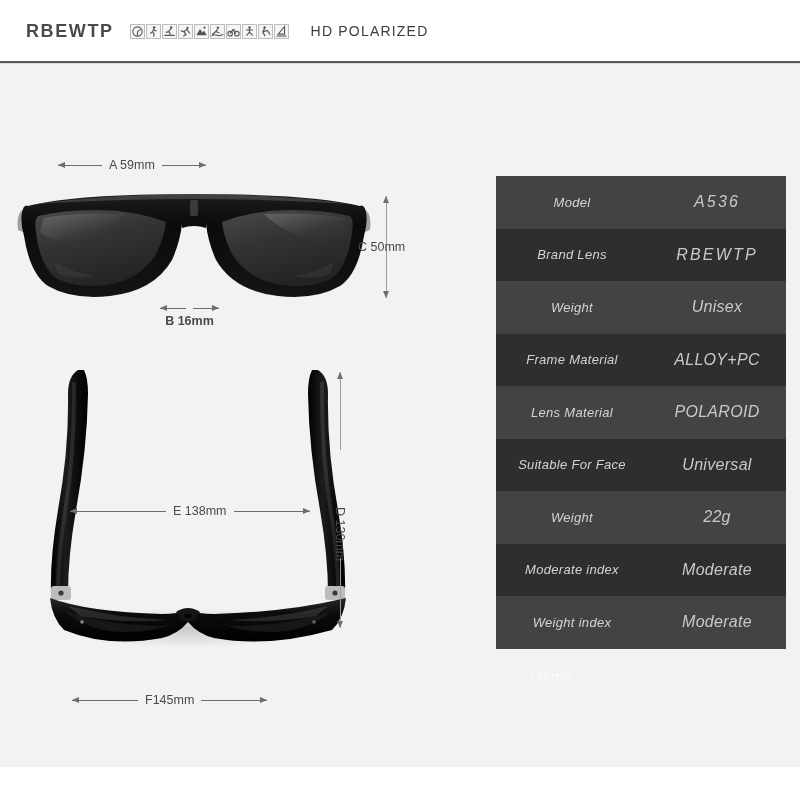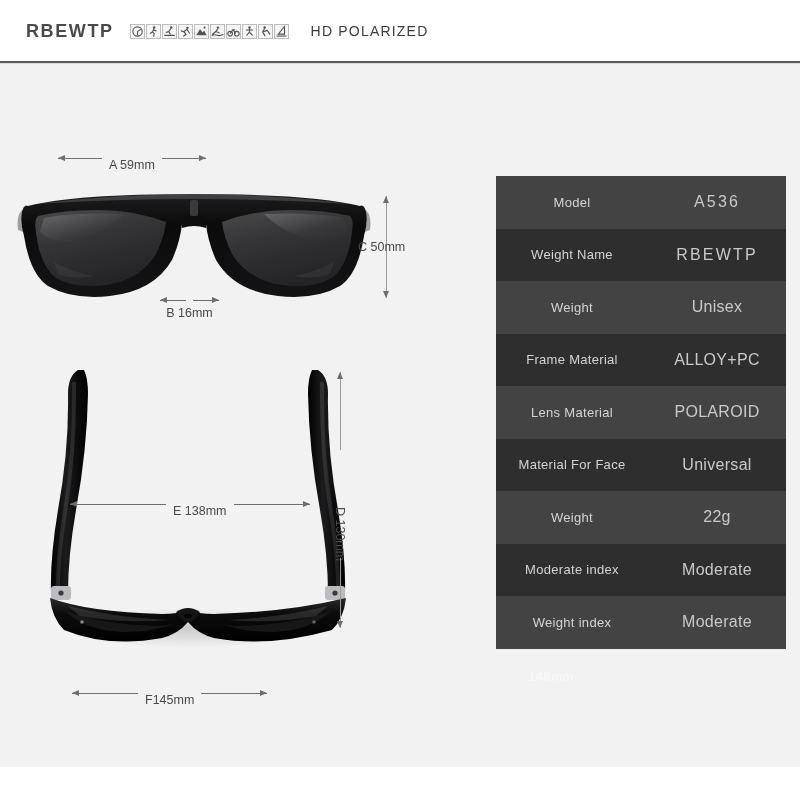--- a/index.html
+++ b/index.html
@@ -70,21 +70,21 @@
     background: #ffffff;
   }
 
   
   .dim {
     position: absolute;
     font-size: 12.5px;
     color: #4a4a4a;
     white-space: nowrap;
   }
-  .dim-row { display: flex; gap: 7px; }
+  .dim-row { display: flex; align-items: center; gap: 7px; }
   .arrow-line { position: relative; height: 1px; background: #6e6e6e; }
   .arrow-line.w-l { width: 44px; }
   .arrow-line.w-r { width: 44px; }
   .arrow-line.w-sm { width: 26px; }
   .arrow-line.w-e-l { width: 96px; }
   .arrow-line.w-e-r { width: 76px; }
   .arrow-line.w-f-l { width: 66px; }
   .arrow-line.w-f-r { width: 66px; }
   .arrow-head-l::before {
     content: ""; position: absolute; left: 0; top: -3px;
@@ -130,20 +130,21 @@
   
   .spec-table {
     position: absolute; left: 496px; top: 176px;
     width: 290px;
     border-collapse: collapse;
     overflow: hidden;
   }
   .spec-row {
     display: flex; align-items: center;
     height: 52.5px;
+    font-style: italic;
   }
   .spec-row.odd  { background: #434343; }
   .spec-row.even { background: #2e2e2e; }
   .spec-key {
     flex: 0 0 152px;
     text-align: center;
     font-size: 13px;
     color: #d4d4d4;
     letter-spacing: 0.3px;
   }
@@ -292,21 +293,21 @@
   </div>
 
   <div class="dim" style="left:58px; top:158px;">
     <div class="dim-row">
       <div class="arrow-line w-l arrow-head-l"></div>
       <span>A 59mm</span>
       <div class="arrow-line w-r arrow-head-r"></div>
     </div>
   </div>
 
-  <div class="dim" style="left:160px; top:300px;">
+  <div class="dim" style="left:160px; top:308px;font-weight:bold;">
     <div class="dim-row" style="justify-content:center;">
       <div class="arrow-line w-sm arrow-head-l"></div>
       <div class="arrow-line w-sm arrow-head-r"></div>
     </div>
     <div style="text-align:center; margin-top:5px;">
       <span>B 16mm</span>
     </div>
   </div>
 
   <div class="vdim" style="left:386px; top:196px;">
@@ -393,37 +394,37 @@
       <div class="arrow-line w-f-r arrow-head-r"></div>
     </div>
   </div>
 
   <div class="spec-table">
     <div class="spec-row odd">
       <div class="spec-key">Model</div>
       <div class="spec-val wide">A536</div>
     </div>
     <div class="spec-row even">
-      <div class="spec-key">Weight Name</div>
+      <div class="spec-key">Brand Lens</div>
       <div class="spec-val wide">RBEWTP</div>
     </div>
     <div class="spec-row odd">
       <div class="spec-key">Weight</div>
       <div class="spec-val">Unisex</div>
     </div>
     <div class="spec-row even">
       <div class="spec-key">Frame Material</div>
       <div class="spec-val">ALLOY+PC</div>
     </div>
     <div class="spec-row odd">
       <div class="spec-key">Lens Material</div>
       <div class="spec-val">POLAROID</div>
     </div>
     <div class="spec-row even">
-      <div class="spec-key">Material For Face</div>
+      <div class="spec-key">Suitable For Face</div>
       <div class="spec-val">Universal</div>
     </div>
     <div class="spec-row odd">
       <div class="spec-key">Weight</div>
       <div class="spec-val">22g</div>
     </div>
     <div class="spec-row even">
       <div class="spec-key">Moderate index</div>
       <div class="spec-val">Moderate</div>
     </div>

